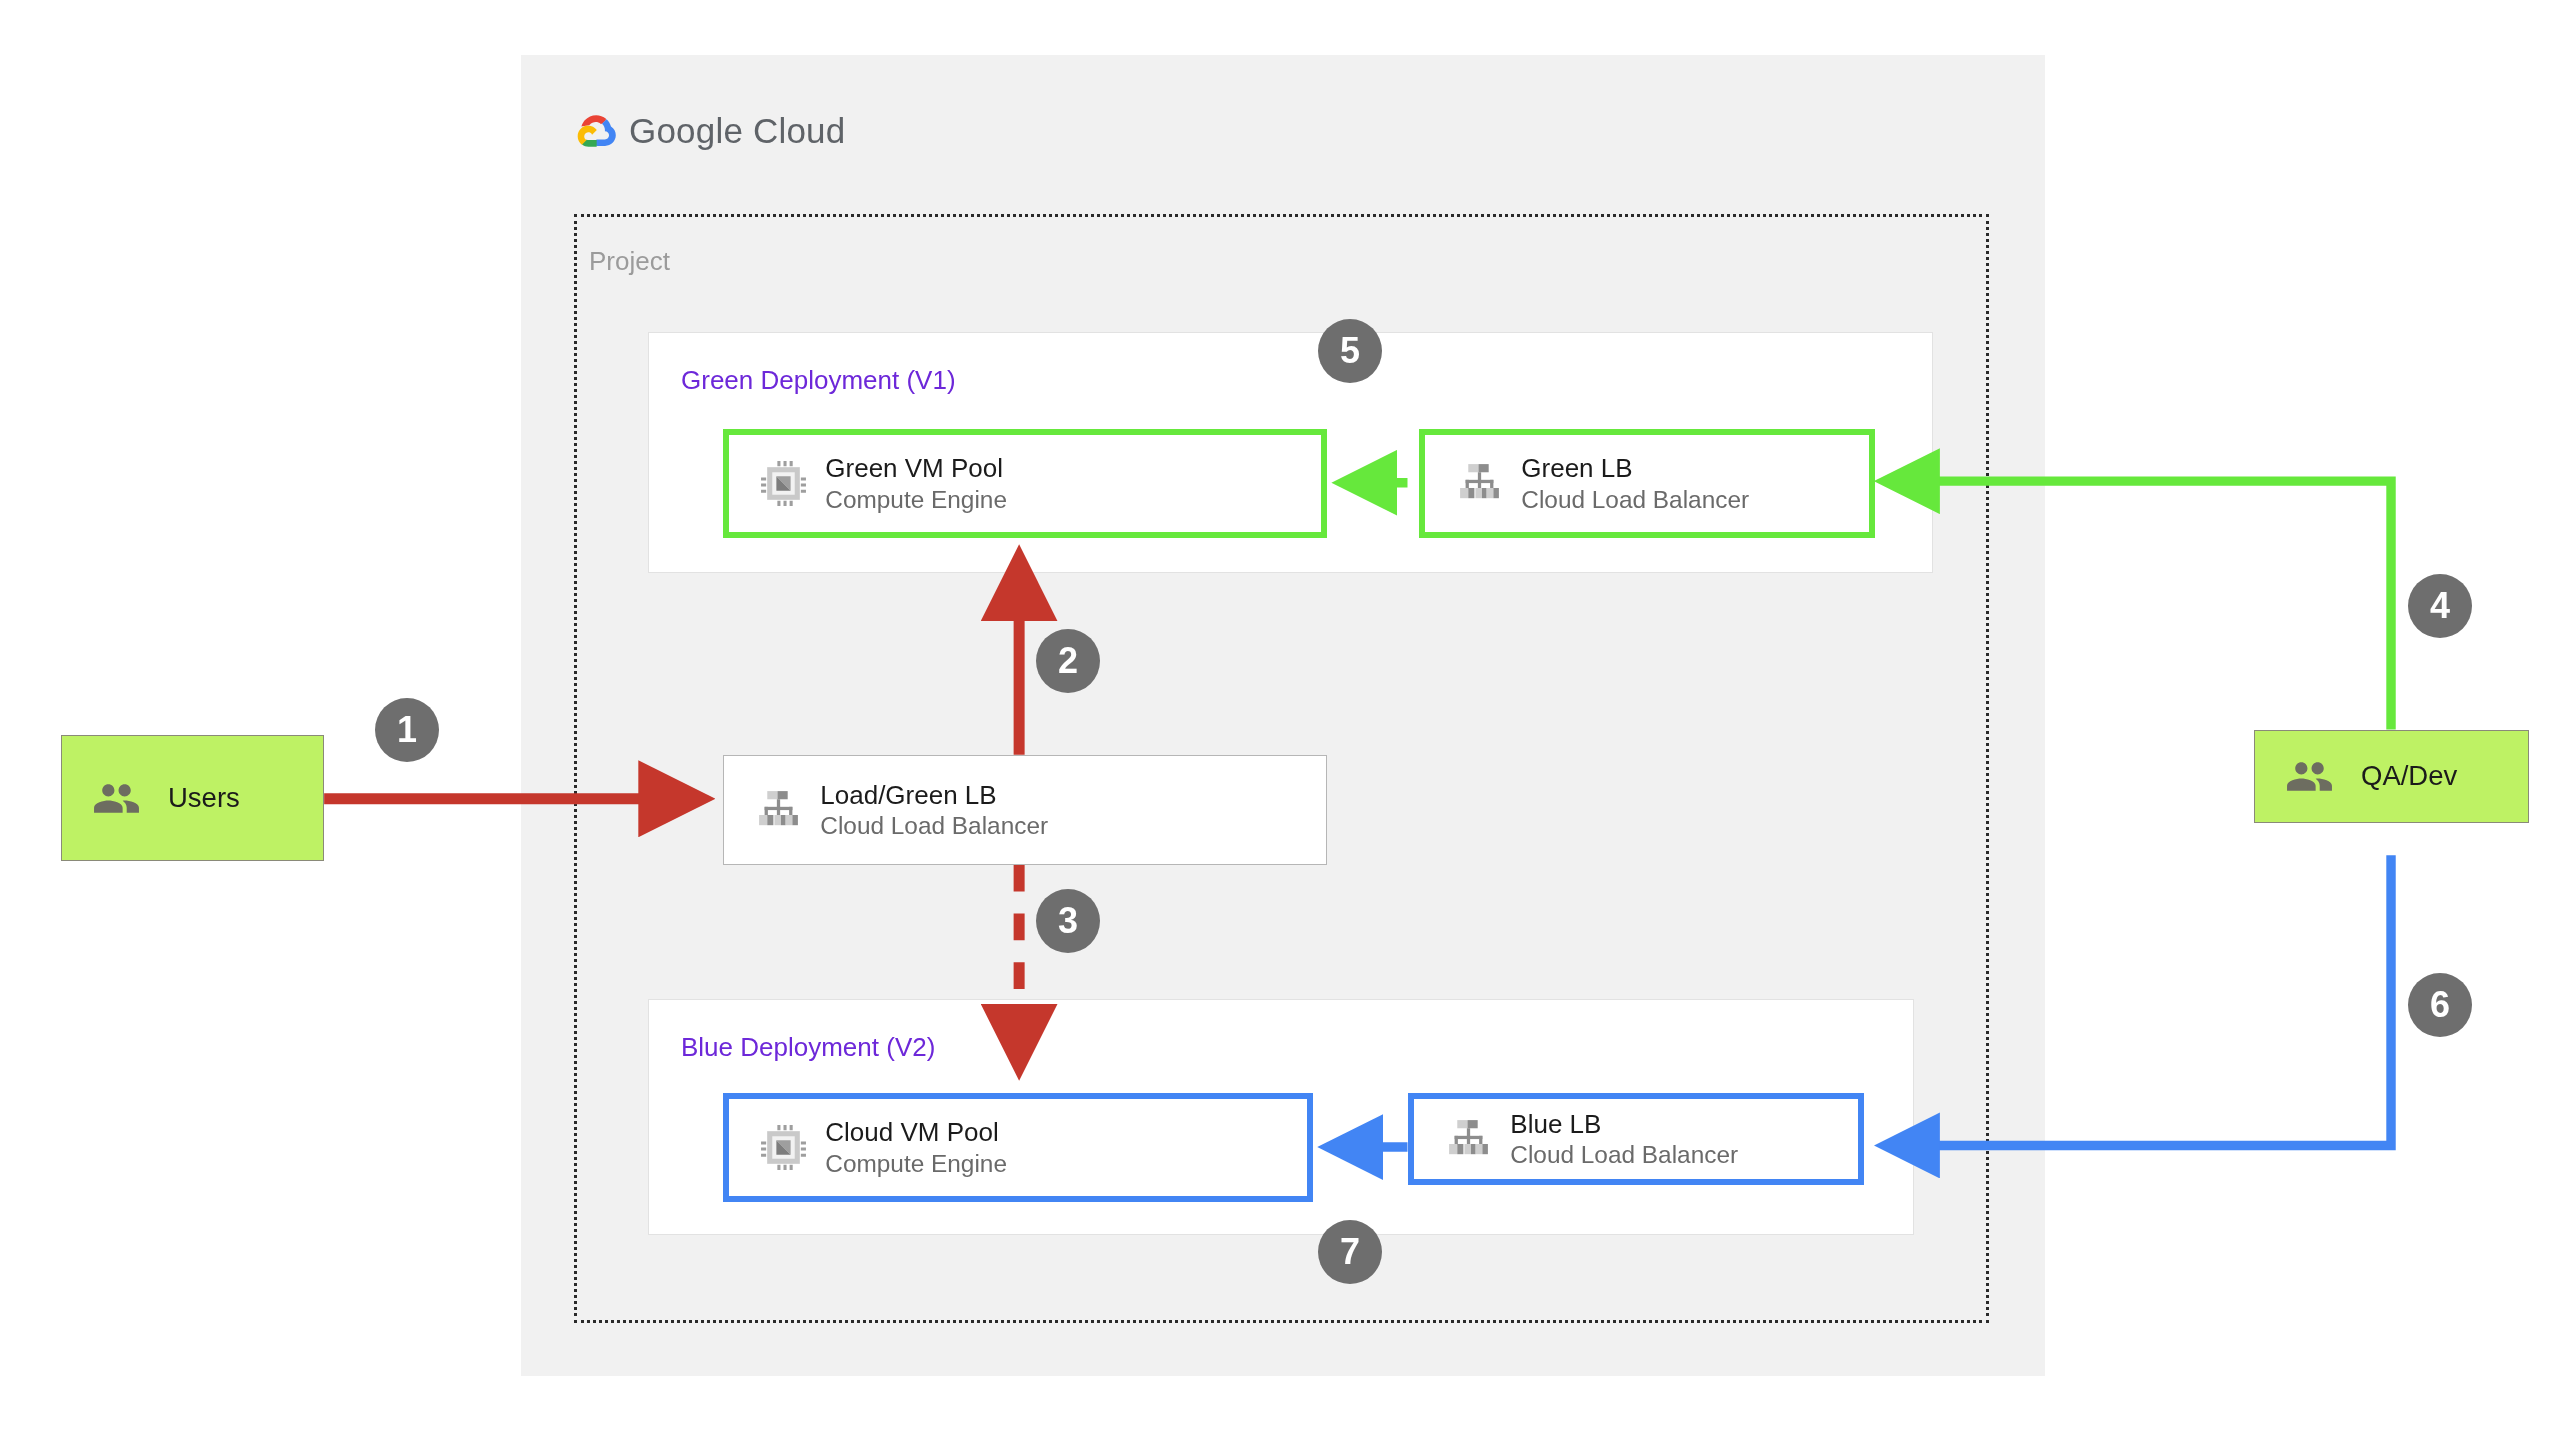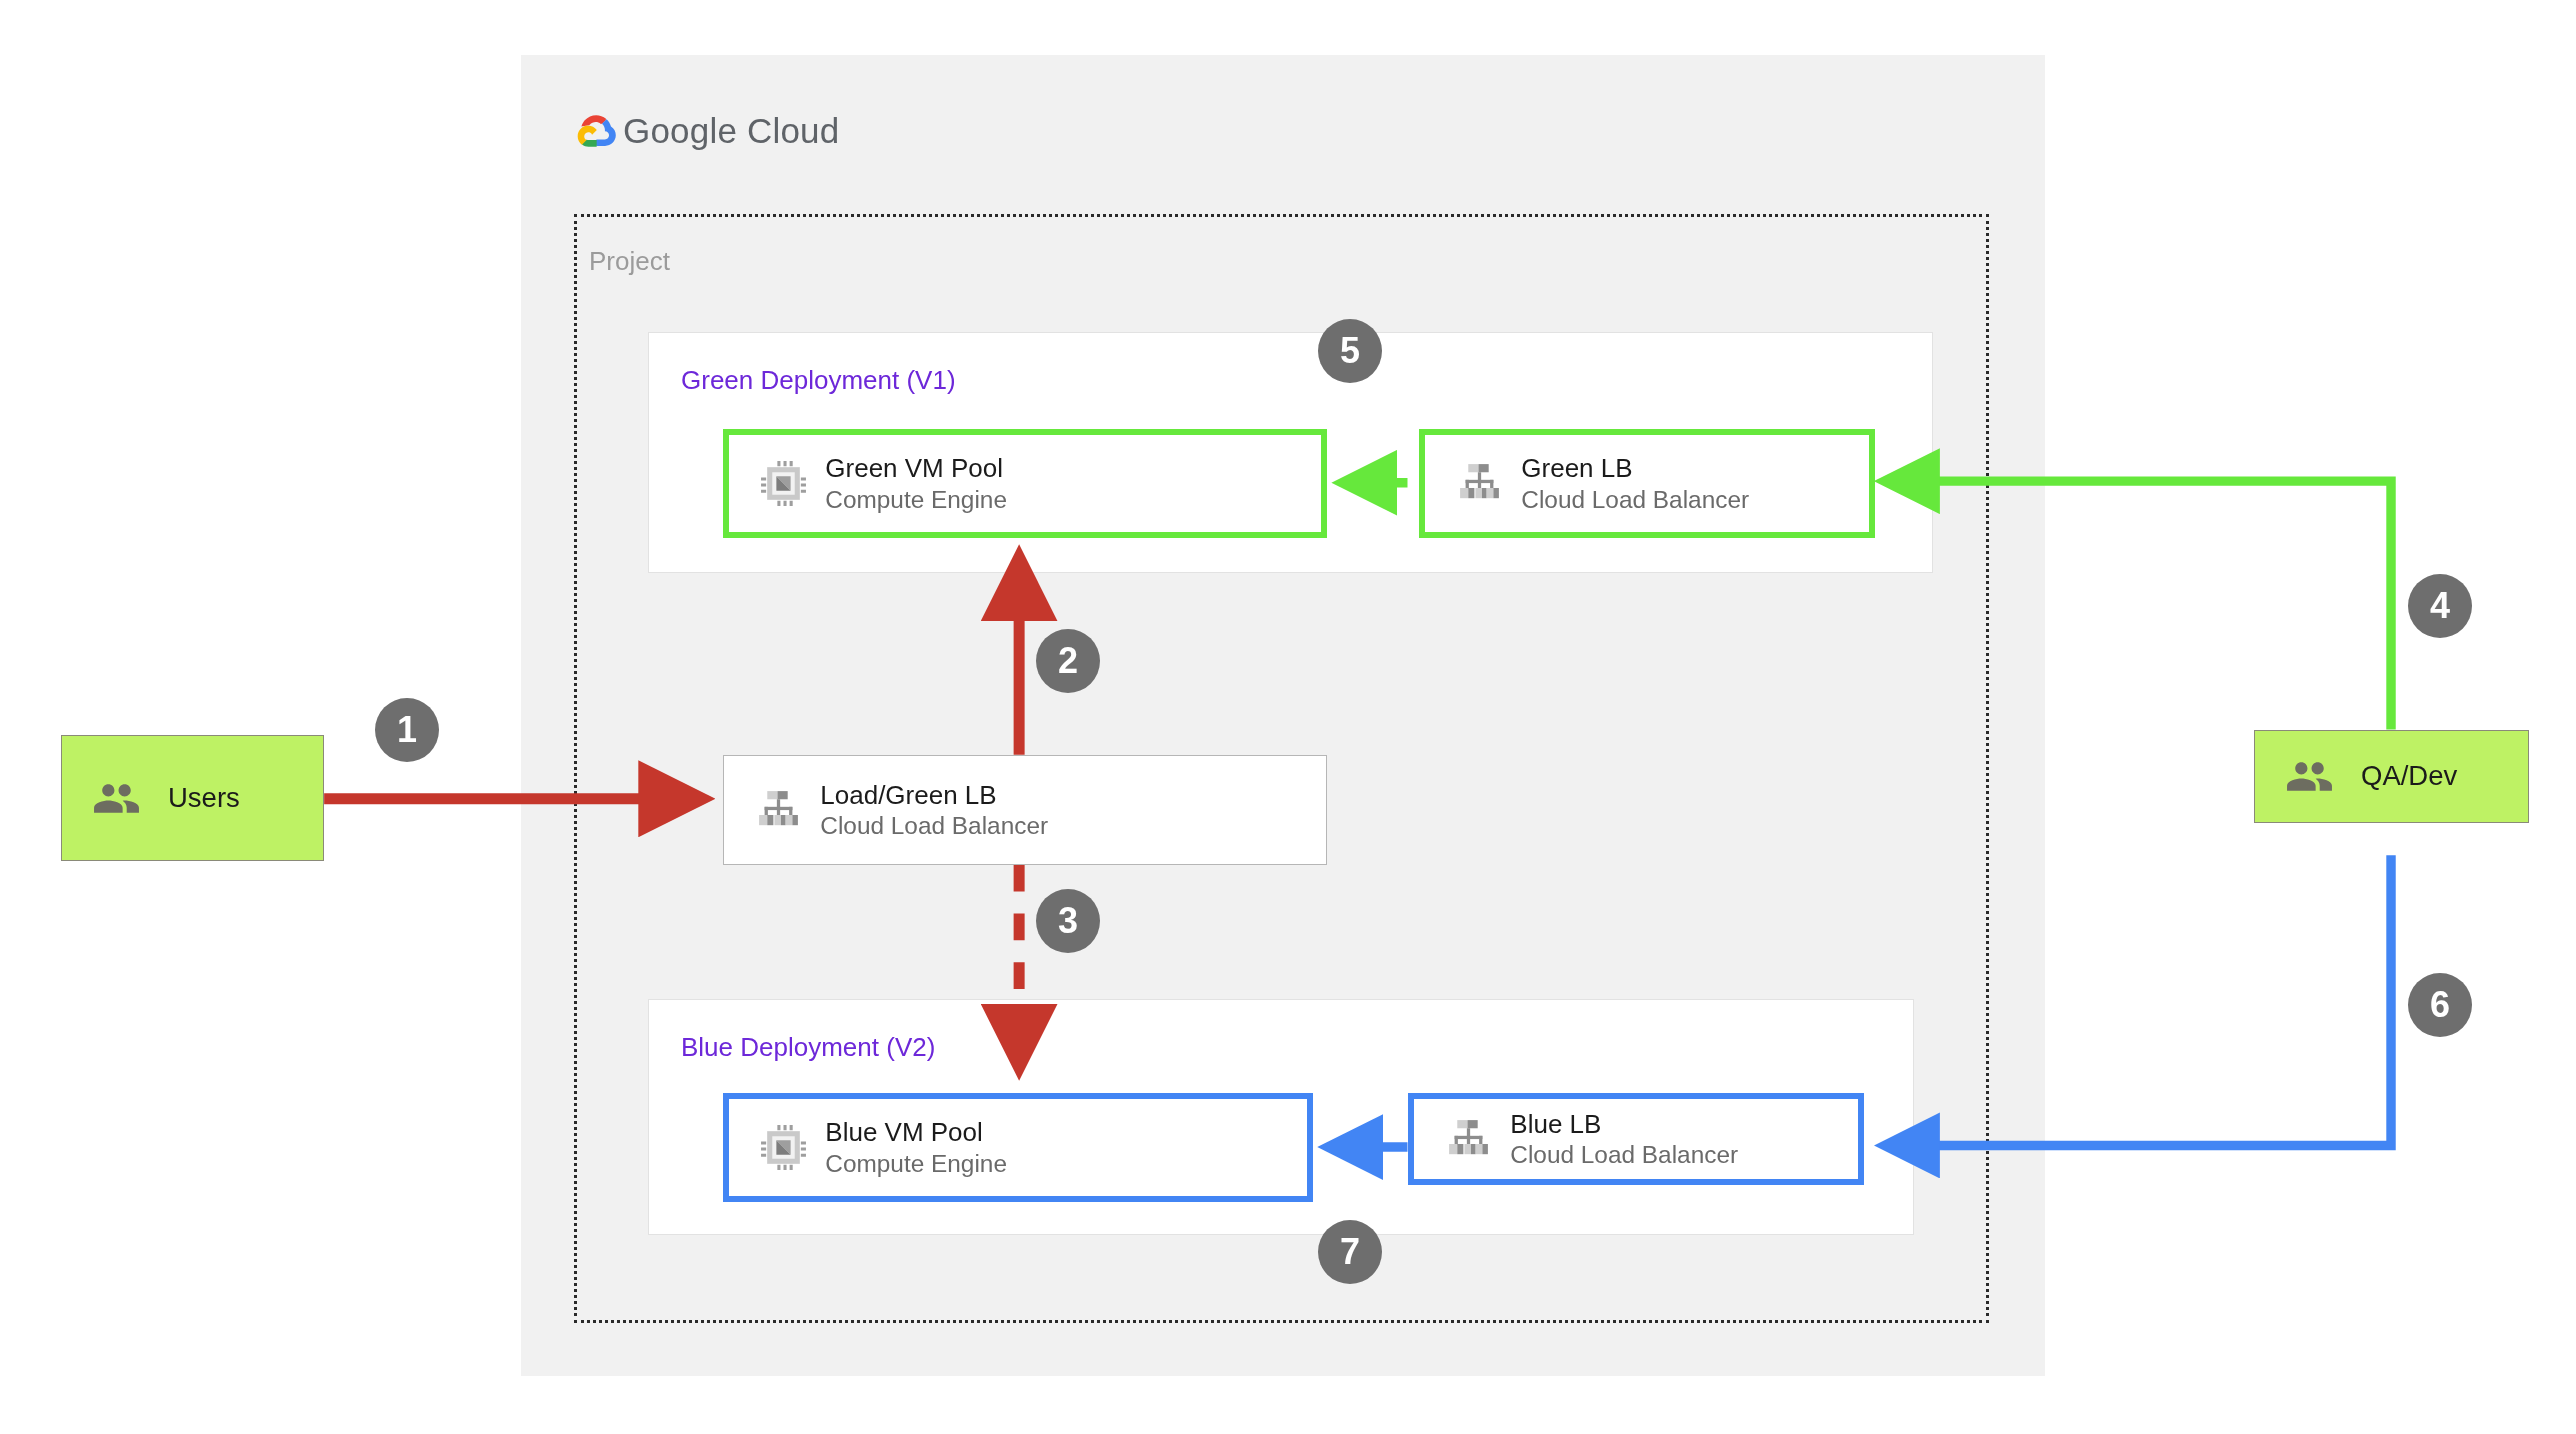--- a/index.html
+++ b/index.html
@@ -28,21 +28,21 @@
     height: 1321px;
     background: #f1f1f1;
   }
 
   .gcp-logo-row {
     position: absolute;
     left: 574px;
     top: 106px;
     display: flex;
     align-items: center;
-    gap: 0;
+    gap: 6px;
     height: 50px;
   }
   .gcp-logo-mark {
     width: 49px;
     height: 49px;
     flex: 0 0 auto;
   }
   .gcp-logo-text {
     font-size: 35px;
     color: #5f6368;
@@ -294,21 +294,21 @@
     <span class="glyph">
       <svg viewBox="0 0 24 24" width="49" height="49" aria-hidden="true">
         <path d="M9 1h1.5v2.5H9zM12 1h1.5v2.5H12zM15 1h1.5v2.5H15zM9 20.5h1.5V23H9zM12 20.5h1.5V23H12zM15 20.5h1.5V23H15zM1 9h2.5v1.5H1zM1 12h2.5v1.5H1zM1 15h2.5v1.5H1zM20.5 9H23v1.5h-2.5zM20.5 12H23v1.5h-2.5zM20.5 15H23v1.5h-2.5z" fill="#9e9e9e"></path>
         <rect x="4" y="4" width="16" height="16" fill="#c9c9c9"></rect>
         <rect x="6.5" y="6.5" width="11" height="11" fill="#f2f2f2"></rect>
         <path d="M8.5 8.5h7v7z" fill="#9e9e9e"></path>
         <path d="M8.5 8.5v7h7z" fill="#7d7d7d"></path>
       </svg>
     </span>
     <span class="txt">
-      <span class="title">Blue VM Pool</span>
+      <span class="title">Cloud VM Pool</span>
       <span class="subtitle">Compute Engine</span>
     </span>
   </div>
 
   <div class="node blue-lb">
     <span class="glyph">
       <svg viewBox="0 0 24 24" width="49" height="49" aria-hidden="true">
         <rect x="6.5" y="2.5" width="5" height="4" fill="#cfcfcf"></rect>
         <rect x="11.5" y="2.5" width="5" height="4" fill="#8d8d8d"></rect>
         <rect x="11.2" y="6.5" width="1.6" height="4" fill="#8d8d8d"></rect>

